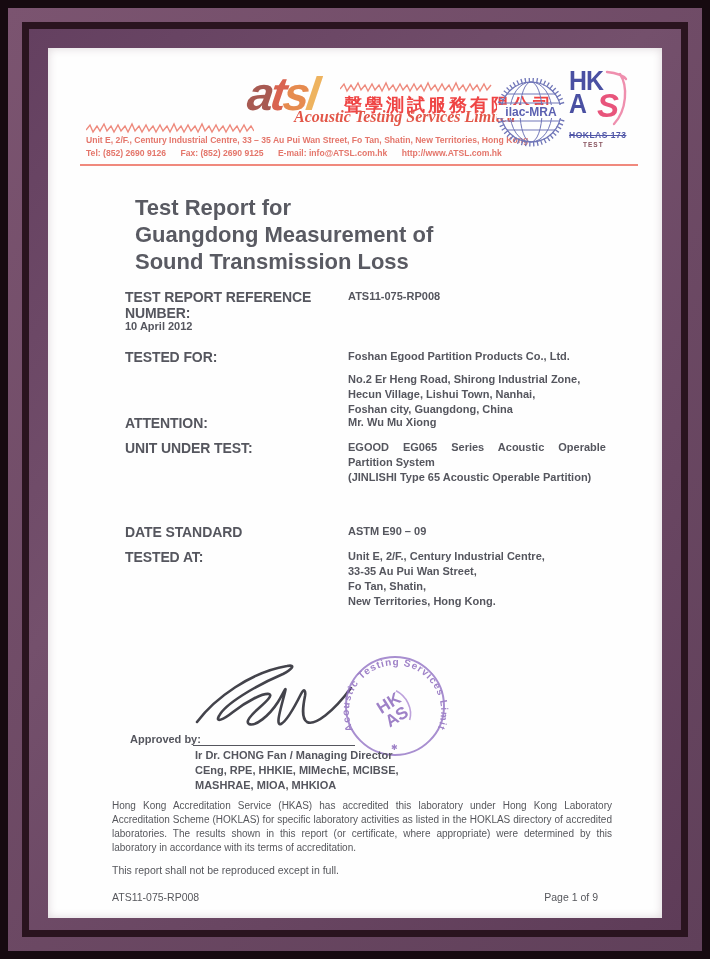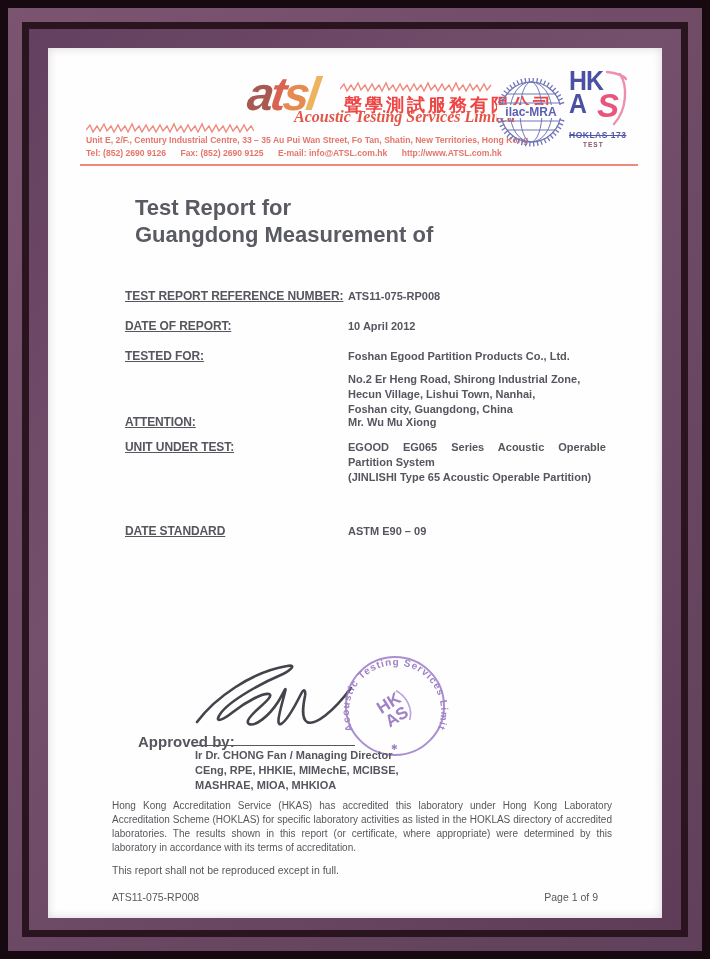--- a/index.html
+++ b/index.html
@@ -38,31 +38,31 @@
   .hkas .swoosh{position:absolute;left:0;top:0;}
   .hkas .hoklas{position:absolute;left:0;top:60px;font-size:8.5px;font-weight:700;color:#5157a8;
         letter-spacing:.5px;text-decoration:line-through;}
   .hkas .test{position:absolute;left:14px;top:71px;font-size:6.5px;font-weight:700;color:#8a5560;letter-spacing:1px;}
 
   
   .title{position:absolute;left:77px;top:146px;font-size:22px;font-weight:700;color:#595a62;line-height:27px;margin-left:10px;}
 
   
   .drow{position:absolute;left:77px;width:481px;display:flex;}
-  .dlabel{width:223px;font-size:12px;font-weight:700;color:#55565e;letter-spacing:-.1px;flex:none;text-decoration:underline;}
+  .dlabel{width:223px;font-size:14px;font-weight:700;color:#55565e;letter-spacing:-.1px;flex:none;}
   .dvalue{width:258px;font-size:11px;font-weight:700;color:#55565e;line-height:15px;}
   .prewrap{white-space:pre-line;}
   .just{text-align:justify;}
   .r1{top:241px}.r2{top:271px}.r3{top:301px}.r3b{top:324px}.r4{top:367px}
   .r5{top:392px}.r6{top:476px}.r7{top:501px}
 
   
   .sig-svg{position:absolute;left:145px;top:612px;}
   .stamp{position:absolute;left:287px;top:598px;opacity:.85;}
-  .approved-label{position:absolute;left:82px;top:685px;font-size:15px;font-weight:700;color:#55565e;margin-left:8px;}
+  .approved-label{position:absolute;left:82px;top:685px;font-size:11px;font-weight:700;color:#55565e;}
   .sig-line{position:absolute;left:145px;top:697px;width:162px;border-top:1.5px solid #55565e;}
   .appr-name{position:absolute;left:147px;top:700px;font-size:11px;font-weight:700;color:#55565e;line-height:15px;}
 
   
   .accred{position:absolute;left:64px;top:751px;width:500px;font-size:10px;color:#56575c;
           line-height:14px;text-align:justify;}
   .note{position:absolute;left:64px;top:816px;font-size:10.5px;color:#56575c;}
   .pagerow{position:absolute;left:64px;top:843px;width:486px;display:flex;justify-content:space-between;
            font-size:10.5px;color:#56575c;}
 </style>
@@ -113,28 +113,28 @@
       <svg class="swoosh" width="66" height="60" viewBox="0 0 66 60">
         <path d="M51,4 C59,16 58,40 45,54 M38,2 C47,3 54,5 57,9" stroke="#ef8fae" stroke-width="2.4" fill="none" stroke-linecap="round"></path>
       </svg>
       <div class="hoklas">HOKLAS 173</div>
       <div class="test">TEST</div>
     </div>
 
     <div class="title">
       <div>Test Report for</div>
       <div>Guangdong Measurement of</div>
+      <div>Sound Transmission Loss</div>
     </div>
 
     <div class="drow r1">
       <div class="dlabel">TEST REPORT REFERENCE NUMBER:</div>
       <div class="dvalue">ATS11-075-RP008</div>
     </div>
     <div class="drow r2">
-      <div class="dlabel">DATE OF REPORT:</div>
       <div class="dvalue">10 April 2012</div>
     </div>
     <div class="drow r3">
       <div class="dlabel">TESTED FOR:</div>
       <div class="dvalue">Foshan Egood Partition Products Co., Ltd.</div>
     </div>
     <div class="drow r3b">
       <div class="dlabel"></div>
       <div class="dvalue prewrap just">No.2 Er Heng Road, Shirong Industrial Zone,
 Hecun Village, Lishui Town, Nanhai,
@@ -147,20 +147,27 @@
     <div class="drow r5">
       <div class="dlabel">UNIT UNDER TEST:</div>
       <div class="dvalue">
         <div class="just">EGOOD EG065 Series Acoustic Operable Partition System</div>
         <div class="just">(JINLISHI Type 65 Acoustic Operable Partition)</div>
       </div>
     </div>
     <div class="drow r6">
       <div class="dlabel">DATE STANDARD</div>
       <div class="dvalue">ASTM E90 – 09</div>
+    </div>
+    <div class="drow r7">
+      <div class="dlabel">TESTED AT:</div>
+      <div class="dvalue prewrap">Unit E, 2/F., Century Industrial Centre,
+33-35 Au Pui Wan Street,
+Fo Tan, Shatin,
+New Territories, Hong Kong.</div>
     </div>
 
     <svg class="sig-svg" width="168" height="86" viewBox="0 0 168 86">
       <path d="M4,62 C22,38 58,12 94,6 C104,4 98,10 90,14 C62,26 32,44 26,56 C22,63 30,60 40,52 C54,41 70,33 76,34 C80,35 74,41 66,48 C58,55 52,62 56,64 C62,67 76,56 85,42 C90,34 94,24 92,32 C88,48 82,66 88,64 C94,61 102,46 108,34 C111,28 113,30 112,36 C110,46 108,58 114,62 C122,66 140,52 158,28" stroke="#43434b" stroke-width="2.6" fill="none" stroke-linecap="round"></path>
     </svg>
 
     <svg class="stamp" width="120" height="120" viewBox="0 0 120 120">
       <defs>
         <path id="stampArc" d="M 18,84 A 46,46 0 1 1 102,84" fill="none"></path>
       </defs>

